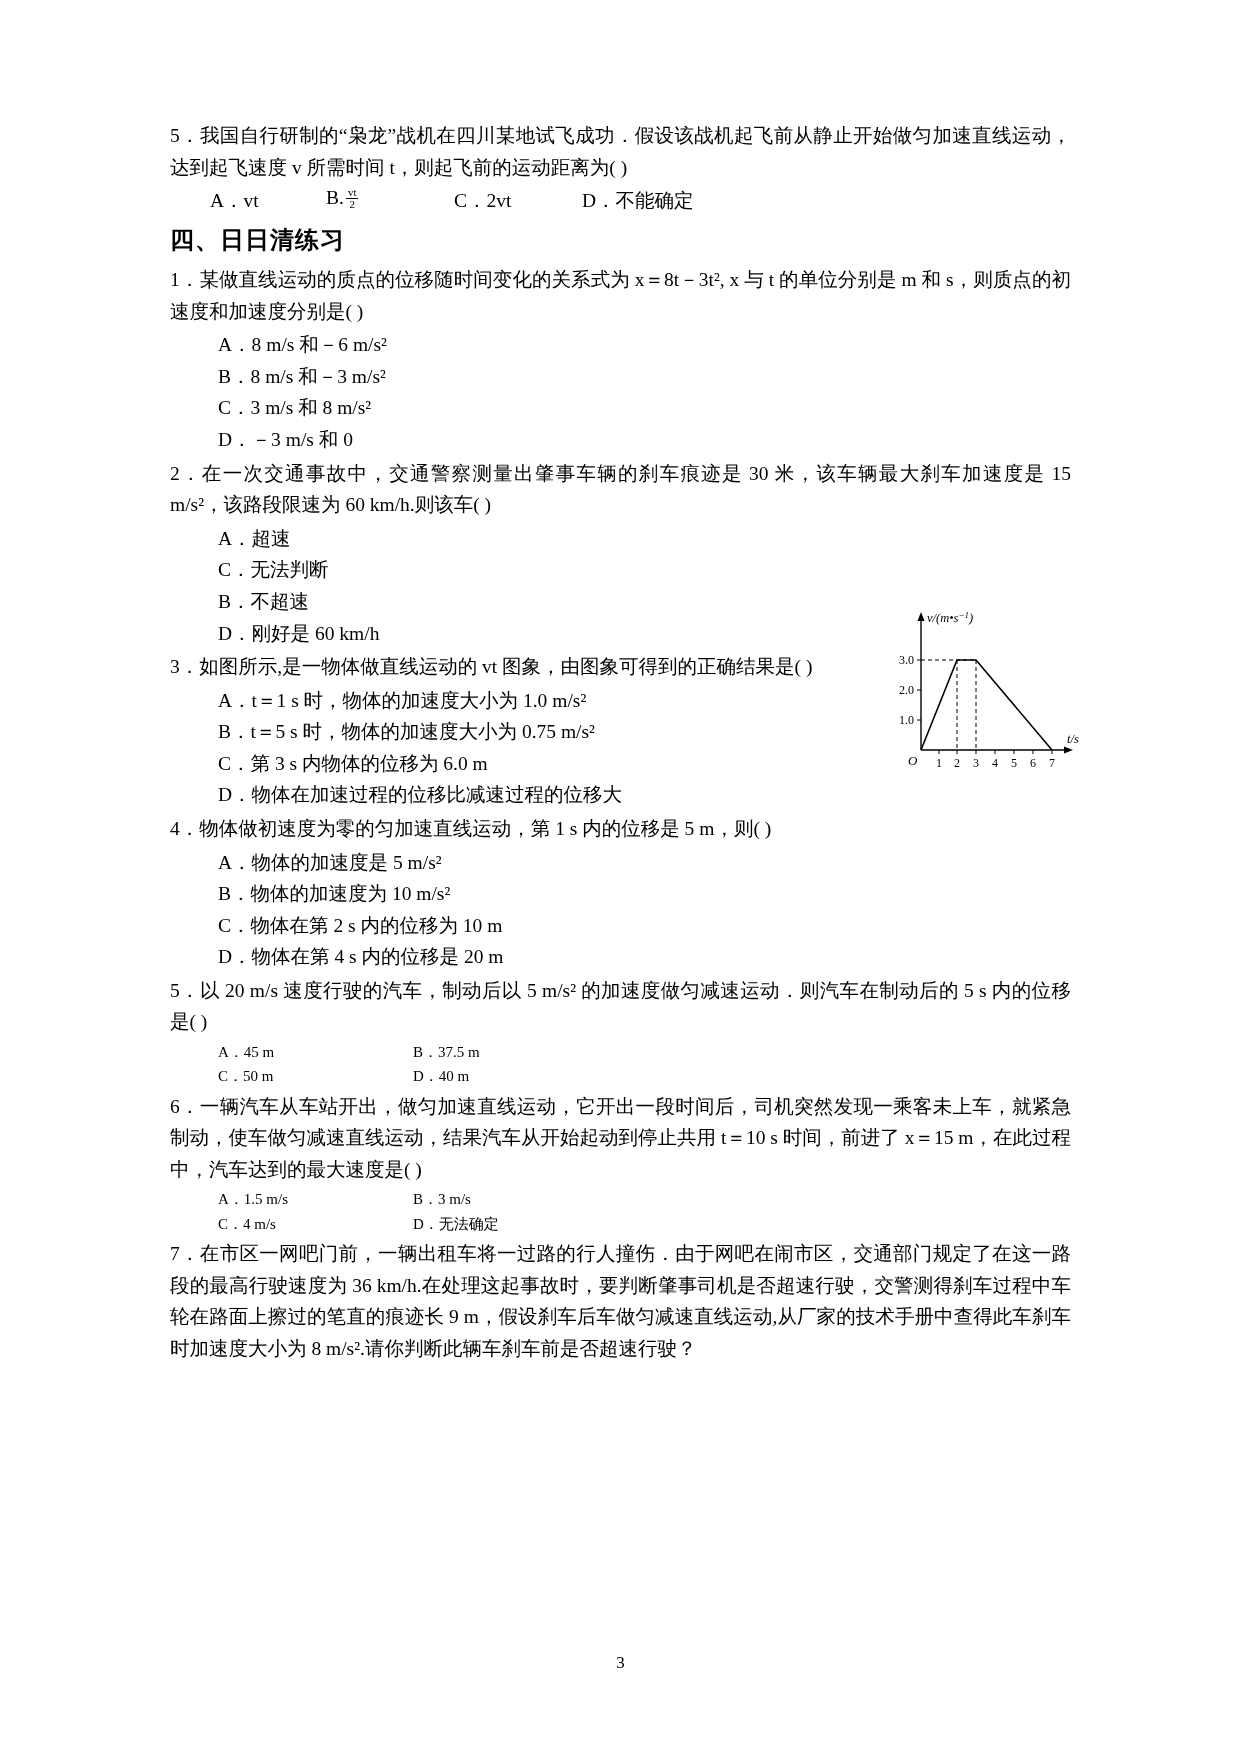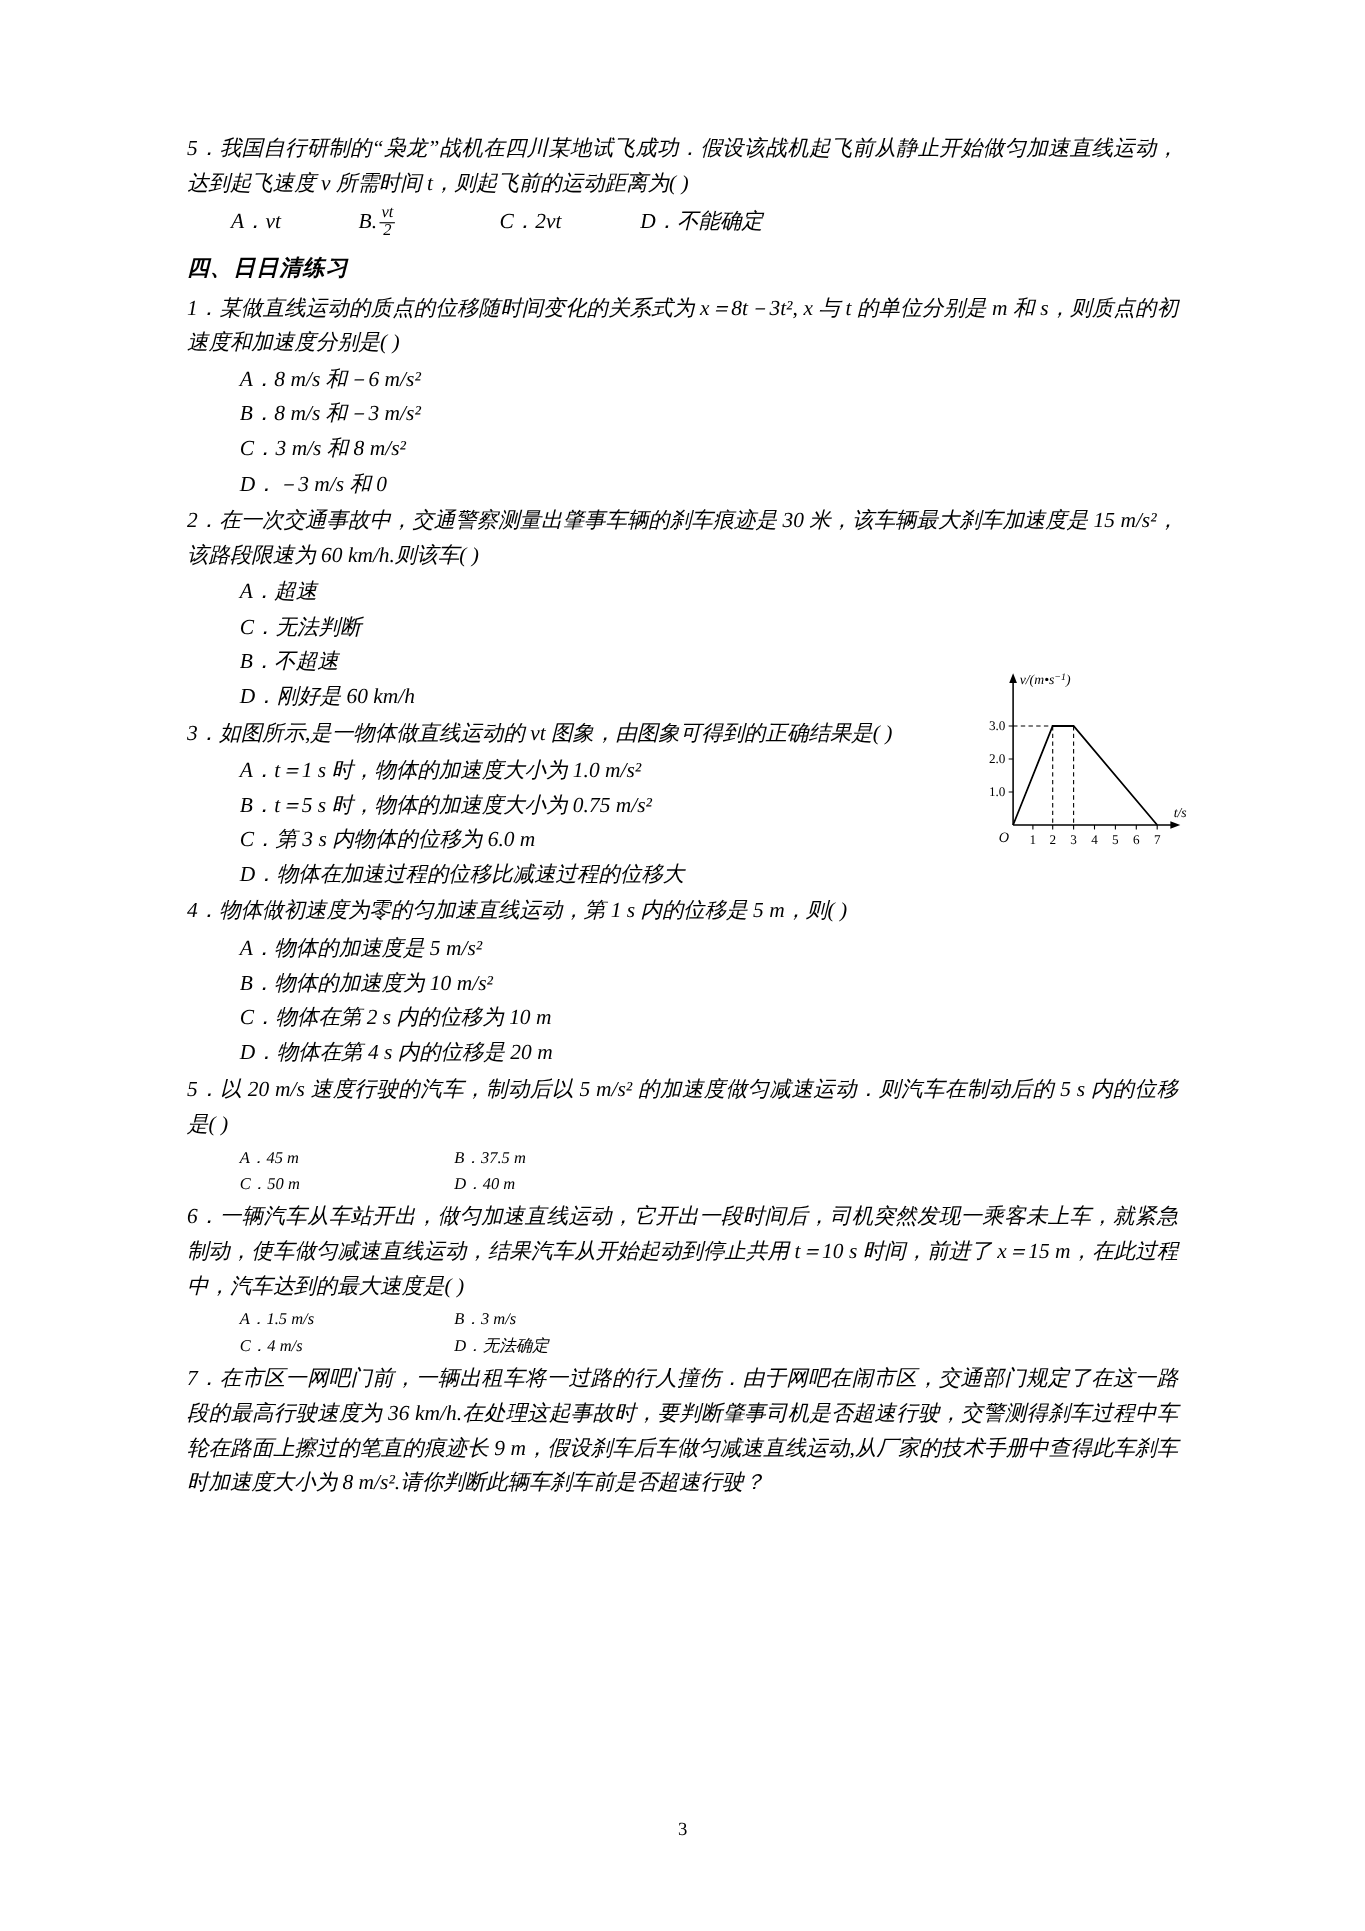--- a/index.html
+++ b/index.html
@@ -42,50 +42,49 @@
     line-height: 1.62;
     padding-left: 48px;
   }
   .opt-row > span {
     display: inline-block;
   }
   .opt-col-a { width: 195px; }
   .section-title {
     font-family: "DejaVu Sans", sans-serif;
     font-weight: bold;
-    font-size: 20px;
+    font-size: 24px;
     margin: 10px 0 8px 0;
     letter-spacing: 1px;
-    font-style: italic;
   }
   .inline-opts {
     font-size: 19.5px;
     padding-left: 40px;
     margin: 4px 0 2px 0;
     display: flex;
     align-items: flex-start;
     gap: 32px;
   }
   .inline-opts .sp1 { display:inline-block; width: 84px; }
   .inline-opts .sp2 { display:inline-block; width: 96px; }
   .inline-opts .sp3 { display:inline-block; width: 96px; }
   .frac {
     display: inline-flex;
     flex-direction: column;
     align-items: center;
     vertical-align: middle;
     line-height: 1.05;
-    font-size: 15px;
+    font-size: 11px;
     margin: 0 1px;
     position: relative;
     top: -1px;
   }
   .frac .num { padding: 0 3px; }
   .frac .den { padding: 0 3px; border-top: 1px solid #000; }
-  .q-block { margin-bottom: 2px; font-style: italic; }
+  .q-block { margin-bottom: 2px; }
   .graph {
     position: absolute;
     right: 150px;
     top: 610px;
     width: 210px;
     height: 175px;
   }
   .page-number {
     position: absolute;
     bottom: 82px;

